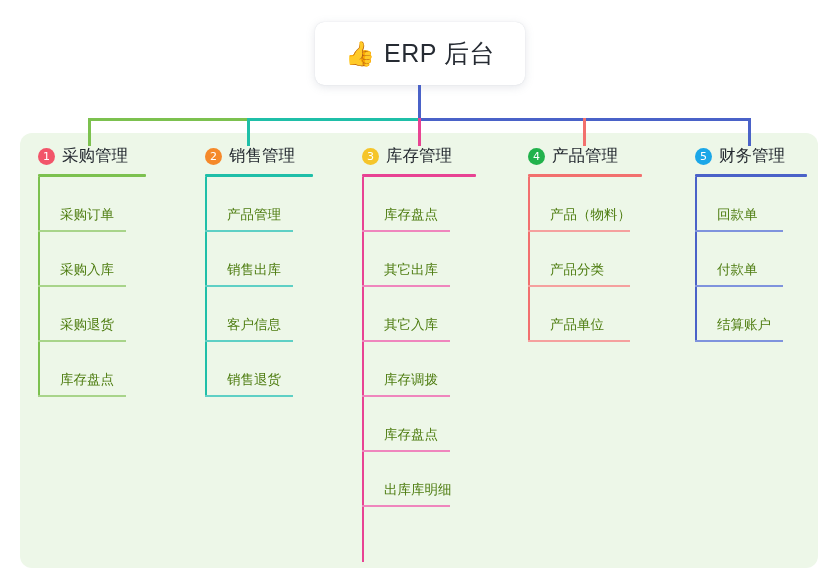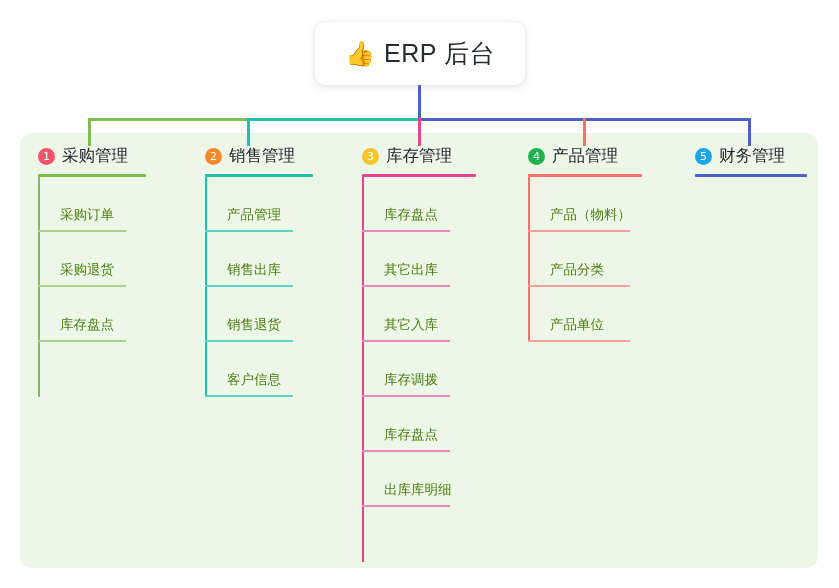--- a/index.html
+++ b/index.html
@@ -166,20 +166,24 @@
           <span class="head-label">采购管理</span>
         </div>
         <div class="head-rule" style="width: 108px; background: rgb(124, 193, 79);"></div>
         <div class="leaf-area" style="height: 220px;">
           <div class="spine" style="height: 220px; background: rgb(124, 193, 79);"></div>
           <div class="leaf">
             <span class="leaf-text">采购订单</span>
             <div class="leaf-rule" style="width: 88px; background: rgb(168, 212, 138);"></div>
           </div>
           <div class="leaf">
+            <span class="leaf-text">采购入库</span>
+            <div class="leaf-rule" style="width: 88px; background: rgb(168, 212, 138);"></div>
+          </div>
+          <div class="leaf">
             <span class="leaf-text">采购退货</span>
             <div class="leaf-rule" style="width: 88px; background: rgb(168, 212, 138);"></div>
           </div>
           <div class="leaf">
             <span class="leaf-text">库存盘点</span>
             <div class="leaf-rule" style="width: 88px; background: rgb(168, 212, 138);"></div>
           </div>
         </div>
       </div>
       <div class="column" style="left: 205px;">
@@ -192,25 +196,25 @@
           <div class="spine" style="height: 220px; background: rgb(31, 191, 168);"></div>
           <div class="leaf">
             <span class="leaf-text">产品管理</span>
             <div class="leaf-rule" style="width: 88px; background: rgb(94, 208, 197);"></div>
           </div>
           <div class="leaf">
             <span class="leaf-text">销售出库</span>
             <div class="leaf-rule" style="width: 88px; background: rgb(94, 208, 197);"></div>
           </div>
           <div class="leaf">
+            <span class="leaf-text">客户信息</span>
+            <div class="leaf-rule" style="width: 88px; background: rgb(94, 208, 197);"></div>
+          </div>
+          <div class="leaf">
             <span class="leaf-text">销售退货</span>
-            <div class="leaf-rule" style="width: 88px; background: rgb(94, 208, 197);"></div>
-          </div>
-          <div class="leaf">
-            <span class="leaf-text">客户信息</span>
             <div class="leaf-rule" style="width: 88px; background: rgb(94, 208, 197);"></div>
           </div>
         </div>
       </div>
       <div class="column" style="left: 362px;">
         <div class="col-head">
           <span class="badge" style="background: rgb(245, 197, 42);">3</span>
           <span class="head-label">库存管理</span>
         </div>
         <div class="head-rule" style="width: 114px; background: rgb(232, 67, 147);"></div>
@@ -263,16 +267,31 @@
             <div class="leaf-rule" style="width: 102px; background: rgb(245, 160, 158);"></div>
           </div>
         </div>
       </div>
       <div class="column" style="left: 695px;">
         <div class="col-head">
           <span class="badge" style="background: rgb(27, 167, 232);">5</span>
           <span class="head-label">财务管理</span>
         </div>
         <div class="head-rule" style="width: 112px; background: rgb(74, 98, 200);"></div>
+        <div class="leaf-area" style="height: 165px;">
+          <div class="spine" style="height: 165px; background: rgb(74, 98, 200);"></div>
+          <div class="leaf">
+            <span class="leaf-text">回款单</span>
+            <div class="leaf-rule" style="width: 88px; background: rgb(127, 147, 221);"></div>
+          </div>
+          <div class="leaf">
+            <span class="leaf-text">付款单</span>
+            <div class="leaf-rule" style="width: 88px; background: rgb(127, 147, 221);"></div>
+          </div>
+          <div class="leaf">
+            <span class="leaf-text">结算账户</span>
+            <div class="leaf-rule" style="width: 88px; background: rgb(127, 147, 221);"></div>
+          </div>
+        </div>
       </div>
     </div>
 
 </div>
 
 </body></html>

